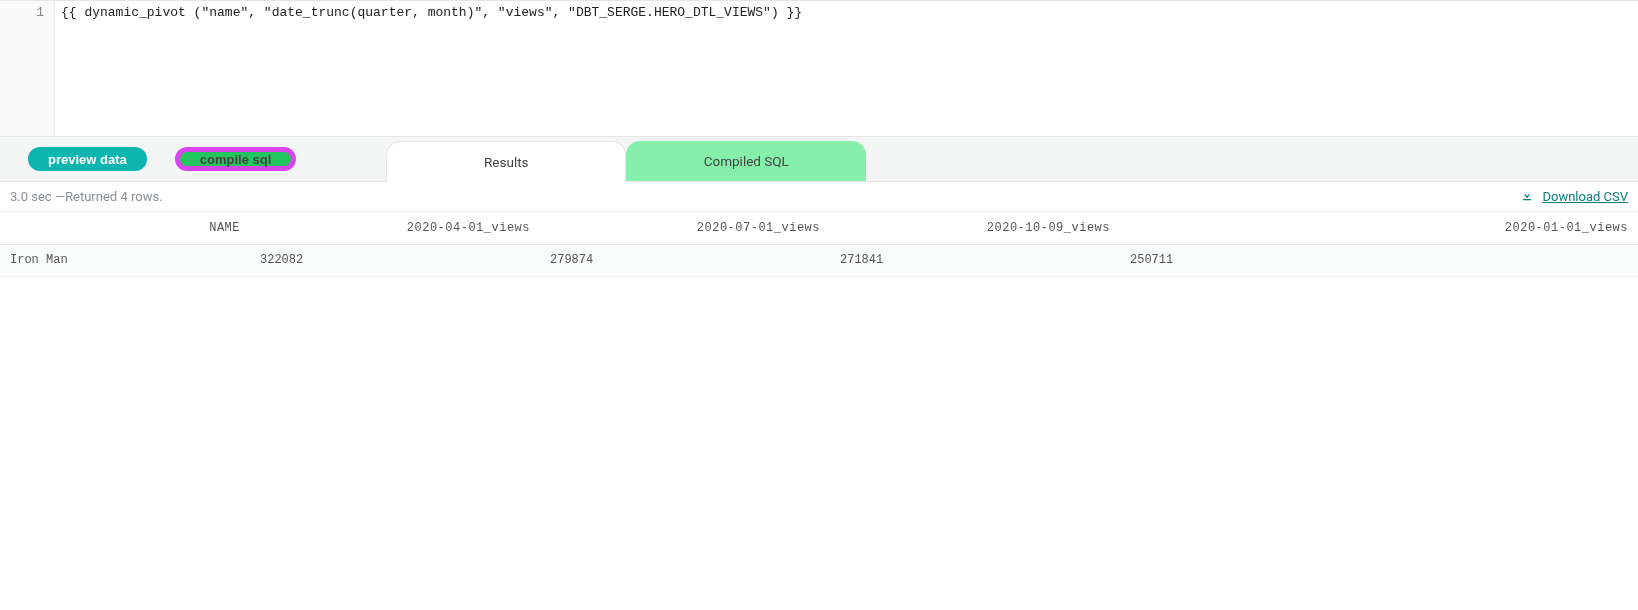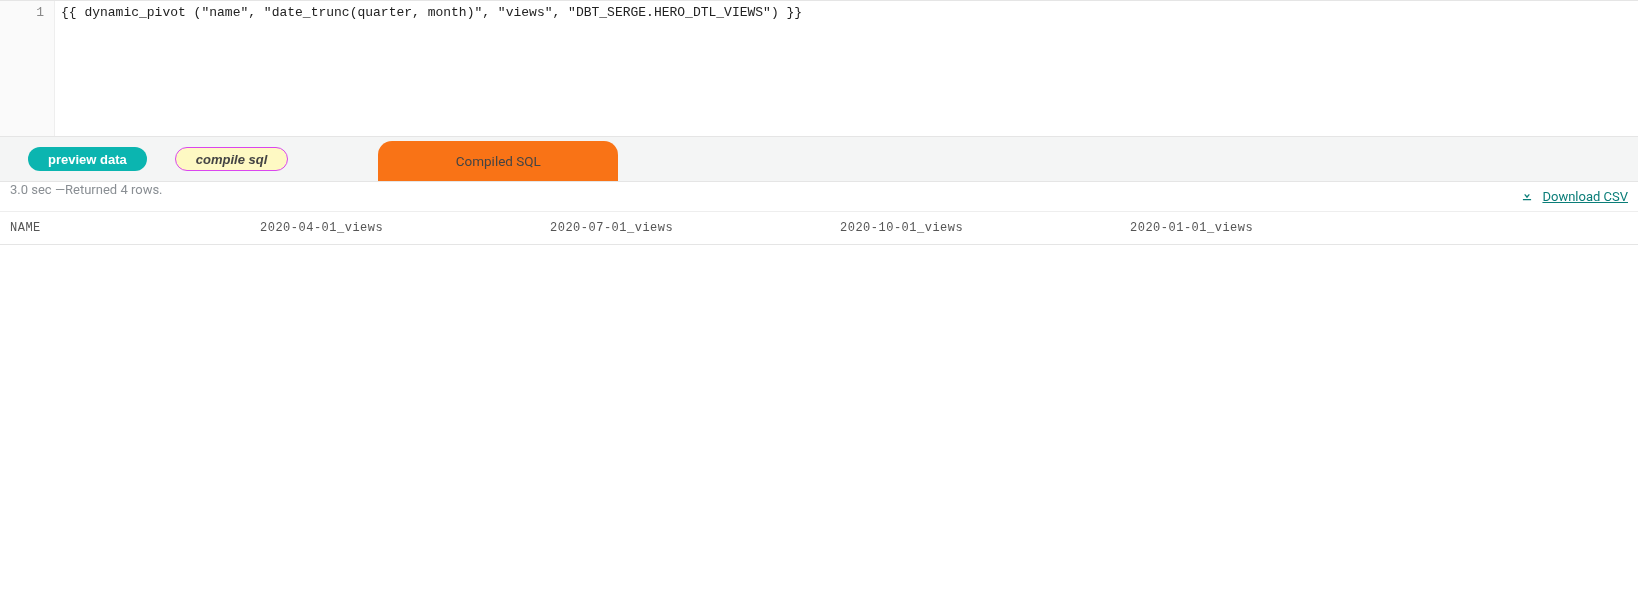--- a/index.html
+++ b/index.html
@@ -56,53 +56,53 @@
     align-items: center;
     justify-content: center;
     margin-left: 28px;
   }
   .btn.primary {
     background: #0bb5b0;
     color: #fff;
     border: none;
   }
   .btn.secondary {
-    background: #fef9c3;
+    background: #22c55e;
     color: #444;
-    border: 1px solid #d946ef;
-    font-style: italic;
+    border: 5px solid #d946ef;
   }
   .tabs {
     display: flex;
     margin-left: 90px;
     align-self: flex-end;
     height: 40px;
   }
   .tab {
     width: 240px;
     text-align: center;
     line-height: 40px;
     font-size: 13.5px;
     color: #444;
-    background: #f97316;
+    background: #86efac;
     border-top-left-radius: 14px;
     border-top-right-radius: 14px;
     cursor: pointer;
     position: relative;
   }
   .tab.active {
     background: #fff;
     border: 1px solid #e5e5e5;
     border-bottom: 1px solid #fff;
     margin-bottom: -1px;
     z-index: 2;
   }
   .statusbar {
     display: flex;
     justify-content: space-between;
+    align-items: center;
     padding: 0 10px;
     height: 30px;
     color: #8a8f94;
     font-size: 13px;
     border-bottom: 1px solid #eee;
   }
   .download {
     color: #0a7d78;
     text-decoration: underline;
     display: inline-flex;
@@ -122,39 +122,41 @@
     font-family: Menlo, Consolas, "Courier New", monospace;
     font-size: 12px;
     color: #555;
     height: 32px;
   }
   table.data th {
     font-weight: normal;
     letter-spacing: 0.5px;
     border-bottom: 1px solid #e5e5e5;
     background: #fff;
+    text-align: right;
   }
   table.data tbody tr { border-bottom: 1px solid #eee; }
   table.data tbody tr:nth-child(odd) { background: #fafbfb; }
   .col0 { width: 250px; }
   .col1, .col2, .col3 { width: 290px; }
   .col4 { width: auto; }
 </style>
 </head>
 <body>
 
 <div class="editor">
   <div class="gutter">1</div>
   <div class="code">{{ dynamic_pivot ("name", "date_trunc(quarter, month)", "views", "DBT_SERGE.HERO_DTL_VIEWS") }}</div>
 </div>
 
 <div class="toolbar">
   <button class="btn primary">preview data</button>
   <button class="btn secondary">compile sql</button>
   <div class="tabs">
+    <div class="tab active">Results</div>
     <div class="tab">Compiled SQL</div>
   </div>
 </div>
 
 <div class="statusbar">
   <span>3.0 sec  —Returned 4 rows.</span>
   <a class="download">
     <span>
       <svg viewBox="0 0 24 24">
           <path d="M12 3v10.586l3.293-3.293 1.414 1.414L12 17.414l-4.707-5.707 1.414-1.414L12 13.586V3h0zM5 19h14v2H5v-2z"></path>
@@ -170,19 +172,26 @@
       <col class="col1">
       <col class="col2">
       <col class="col3">
       <col class="col4">
   </colgroup>
   <thead>
     <tr>
       <th>NAME</th>
       <th>2020-04-01_views</th>
       <th>2020-07-01_views</th>
-      <th>2020-10-01_views</th>
+      <th>2020-10-09_views</th>
       <th>2020-01-01_views</th>
     </tr>
   </thead>
   <tbody id="tbody">
+      <tr>
+        <td>Iron Man</td>
+        <td>322082</td>
+        <td>279874</td>
+        <td>271841</td>
+        <td>250711</td>
+      </tr>
     </tbody>
 </table>
 
 </body></html>

